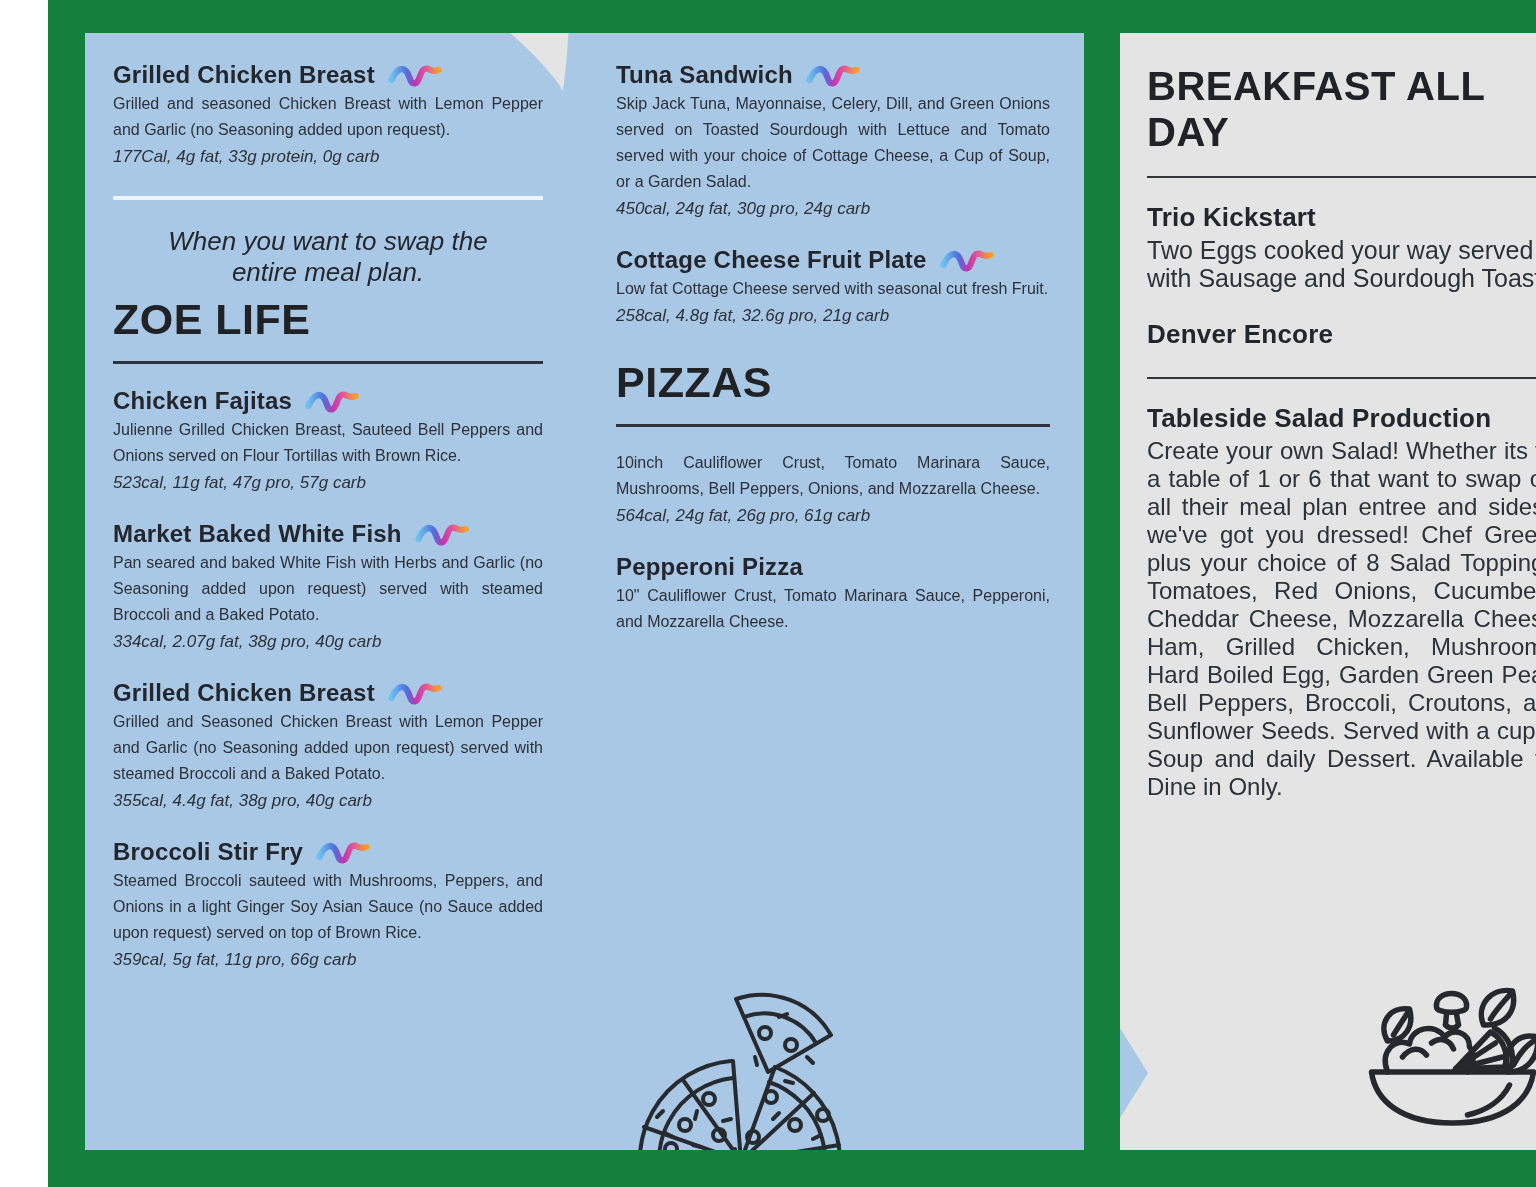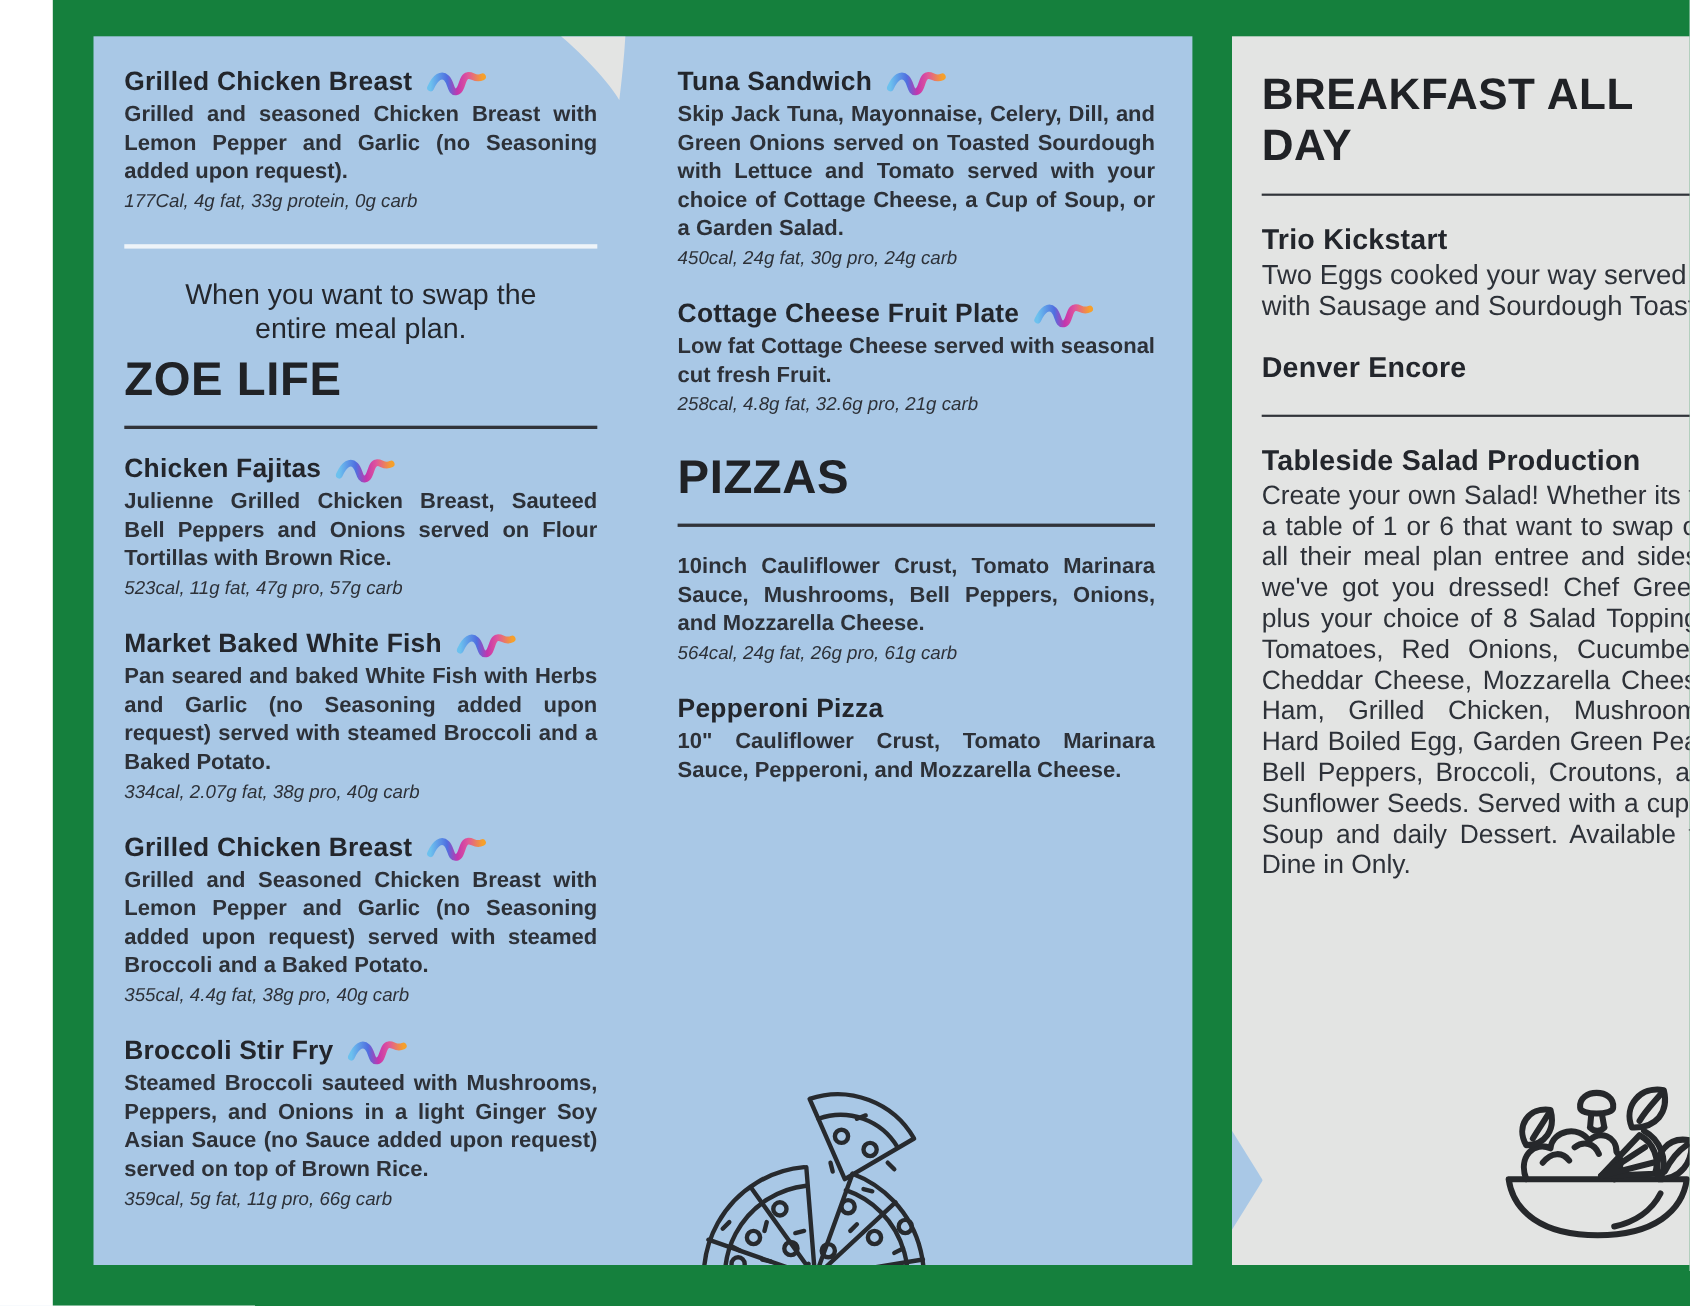--- a/index.html
+++ b/index.html
@@ -12,25 +12,25 @@
   .swap-arrow{position:absolute;left:0;top:995px;width:28px;height:90px;background:#a9c8e6;
         clip-path:polygon(0 0,100% 50%,0 100%);}
   .col{position:absolute;}
   .col1{left:28px;top:28px;width:430px;}
   .col2{left:531px;top:28px;width:434px;}
   .col3{left:27px;top:30px;width:416px;}
   .item{margin:0 0 24px 0;}
   .item-title{display:flex;align-items:center;margin:0 0 2px 0;}
   .item-name{font-size:24px;font-weight:700;color:#23262c;letter-spacing:0.2px;}
   .swirl{width:54px;height:27px;margin-left:13px;flex:0 0 auto;}
-  .desc{font-size:20px;line-height:26px;margin:0;text-align:justify;color:#2d3138;font-weight:bold;}
+  .desc{font-size:16px;line-height:26px;margin:0;text-align:justify;color:#2d3138;}
   .nutrition{font-size:17px;line-height:26px;font-style:italic;margin:1px 0 0 0;color:#2d3138;}
   .rule-light{height:4px;background:#eef4f9;border:0;margin:26px 0 26px 0;}
   .rule-dark{height:3px;background:#31343a;border:0;margin:19px 0 23px 0;}
-  .swap-note{font-size:26px;line-height:31px;text-align:center;
+  .swap-note{font-style:italic;font-size:26px;line-height:31px;text-align:center;
         max-width:385px;margin:0 auto 8px auto;color:#24272d;font-weight:500;}
   .section-heading{font-size:43px;line-height:46px;font-weight:800;color:#202226;
         letter-spacing:0.5px;margin:0;}
   .col2 .section-heading{margin-top:30px;}
   .b-item{margin:0 0 27px 0;}
   .b-name{font-size:26px;font-weight:700;color:#23262c;margin:0 0 3px 0;letter-spacing:0.2px;}
   .b-desc{font-size:25px;line-height:28px;margin:0;color:#2d3138;}
   .salad-desc{font-size:24px;line-height:28px;margin:0;text-align:justify;color:#2d3138;}
   .heading2{margin-top:26px;}
   .pizza-icon{position:absolute;left:538px;bottom:-22px;width:250px;height:185px;}

